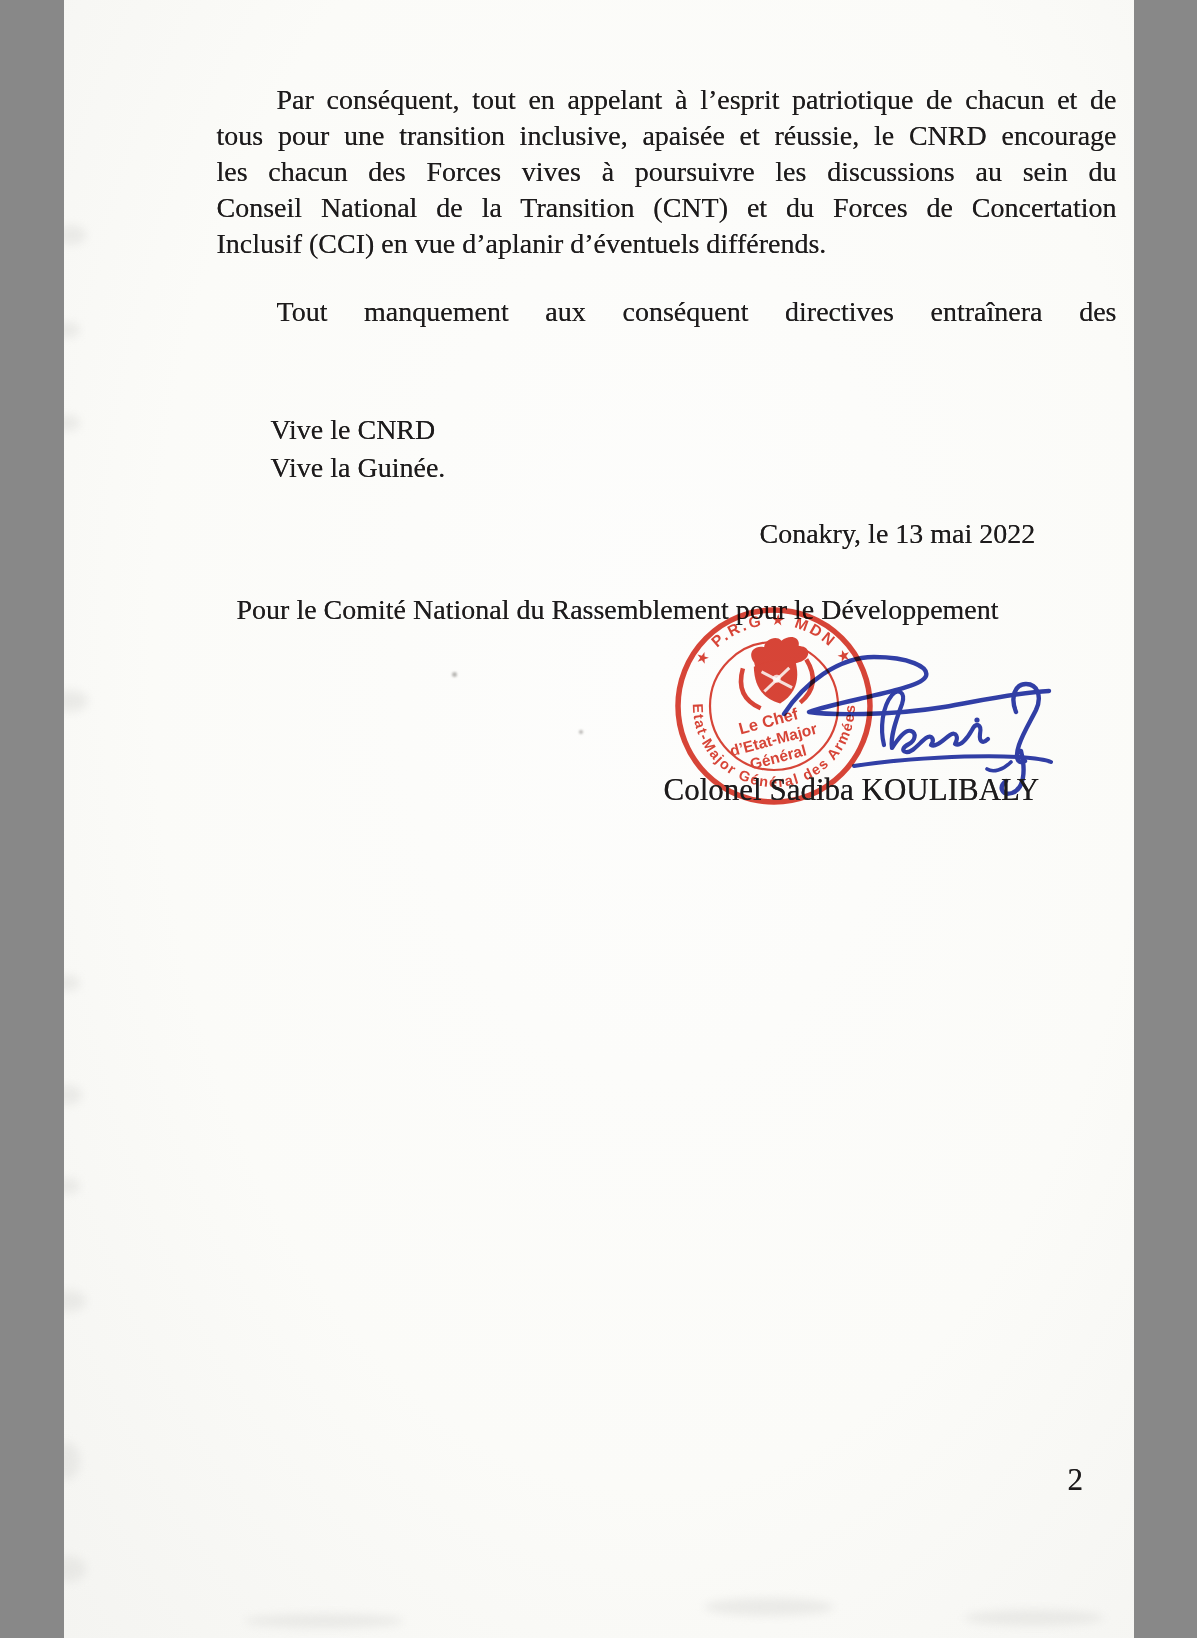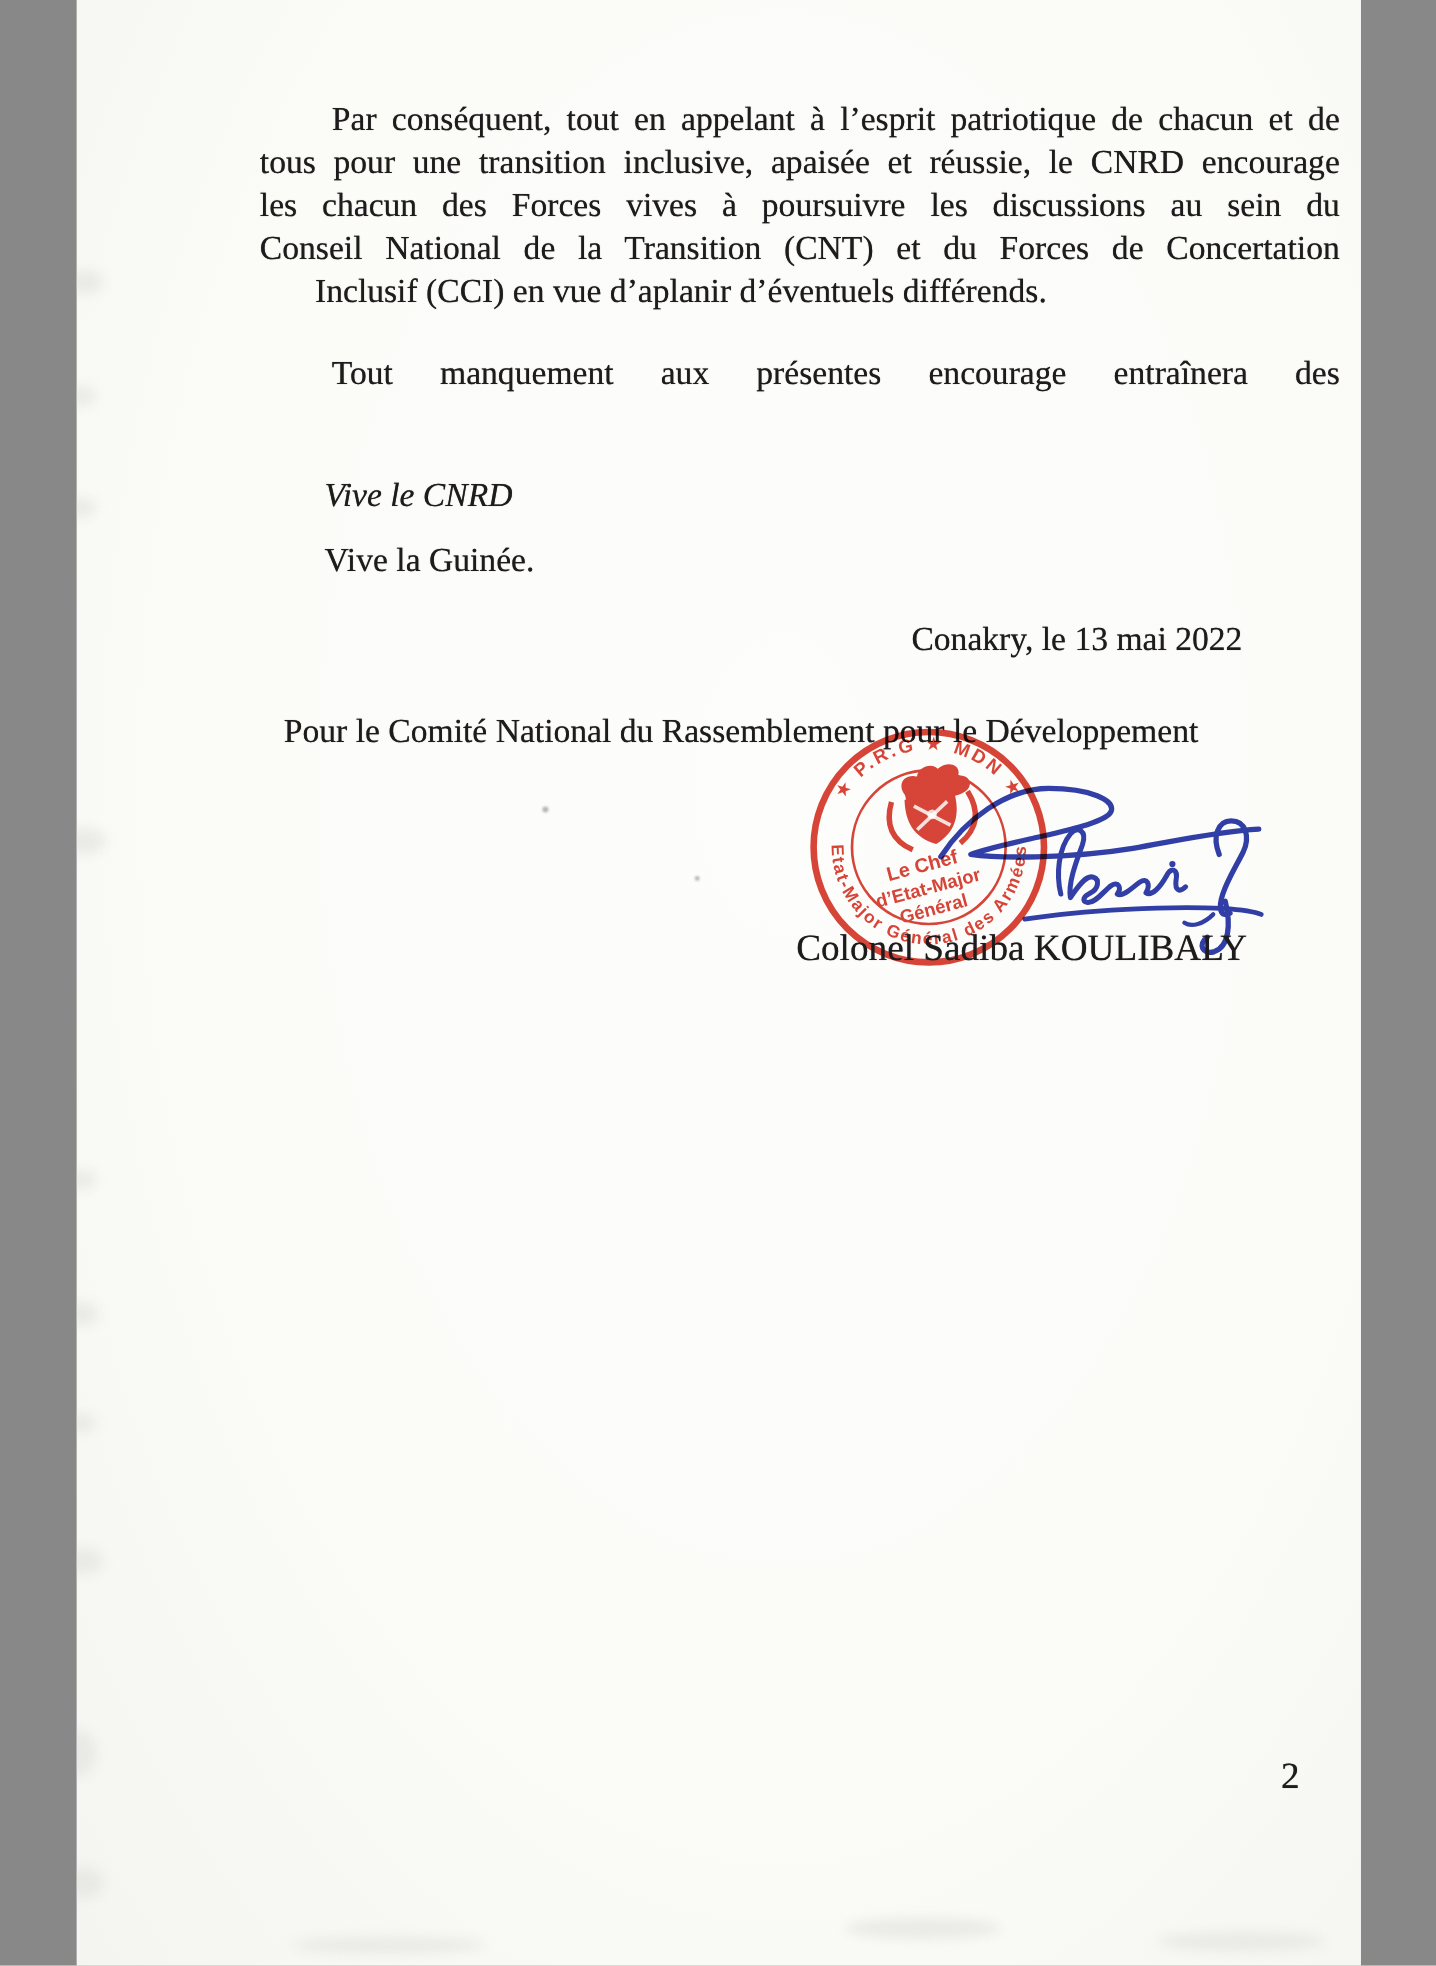--- a/index.html
+++ b/index.html
@@ -17,25 +17,25 @@
     background-image:radial-gradient(ellipse at 55% 40%, #fdfdfc 0%, #fbfbf8 60%, #f4f4f1 100%);
     overflow:hidden;
     font-family:"Liberation Serif","DejaVu Serif",serif;
     color:var(--ink-color);
   }
   .ink{text-shadow:0 0 0.6px rgba(45,42,40,.85);}
   
   .para{position:absolute;left:153px;width:900px;font-size:28px;line-height:36px;}
   .para .ln{height:36px;text-align:justify;text-align-last:justify;white-space:normal;}
   .para .ln.first{padding-left:60px;}
-  .para .ln.last{text-align-last:left;margin-left:46px;}
+  .para .ln.last{text-align-last:left;}
   .p1{top:82px;}
   .p2{top:294px;}
   .slogan{position:absolute;left:207px;font-size:28px;line-height:36px;}
-  .slogan1{top:396px;font-style:italic;}
+  .slogan1{top:412px;}
   .slogan2{top:450px;}
   .dateline{position:absolute;left:696px;top:518px;font-size:28px;}
   .signoff{position:absolute;left:153px;top:590px;width:900px;font-size:28px;line-height:40px;}
   .signoff .l1{padding-left:20px;}
   .signatory{position:absolute;left:600px;top:772px;font-size:31px;}
   .page-number{position:absolute;left:1004px;top:1462px;font-size:31px;}
   
   .stamp-wrap{position:absolute;left:606px;top:602px;width:208px;height:208px;mix-blend-mode:multiply;opacity:.92;}
   .stamp-wrap svg{display:block;}
   .stamp-ring-text{font-family:"Liberation Sans","DejaVu Sans",sans-serif;font-weight:bold;fill:var(--stamp-color);}
@@ -74,21 +74,21 @@
 
   <div class="para p1 ink">
     <div class="ln first">Par conséquent, tout en appelant à l’esprit patriotique de chacun et de</div>
     <div class="ln">tous pour une transition inclusive, apaisée et réussie, le CNRD encourage</div>
     <div class="ln">les chacun des Forces vives à poursuivre les discussions au sein du</div>
     <div class="ln">Conseil National de la Transition (CNT) et du Forces de Concertation</div>
     <div class="ln last">Inclusif (CCI) en vue d’aplanir d’éventuels différends.</div>
   </div>
 
   <div class="para p2 ink">
-    <div class="ln first">Tout manquement aux présentes encourage entraînera des</div>
+    <div class="ln first">Tout manquement aux conséquent directives entraînera des</div>
   </div>
 
   <div class="slogan slogan1 ink">Vive le CNRD</div>
   <div class="slogan slogan2 ink">Vive la Guinée.</div>
 
   <div class="dateline ink">Conakry, le 13 mai 2022</div>
 
   <div class="signoff ink">
     <div class="l1">Pour le Comité National du Rassemblement pour le Développement</div>
   </div>

